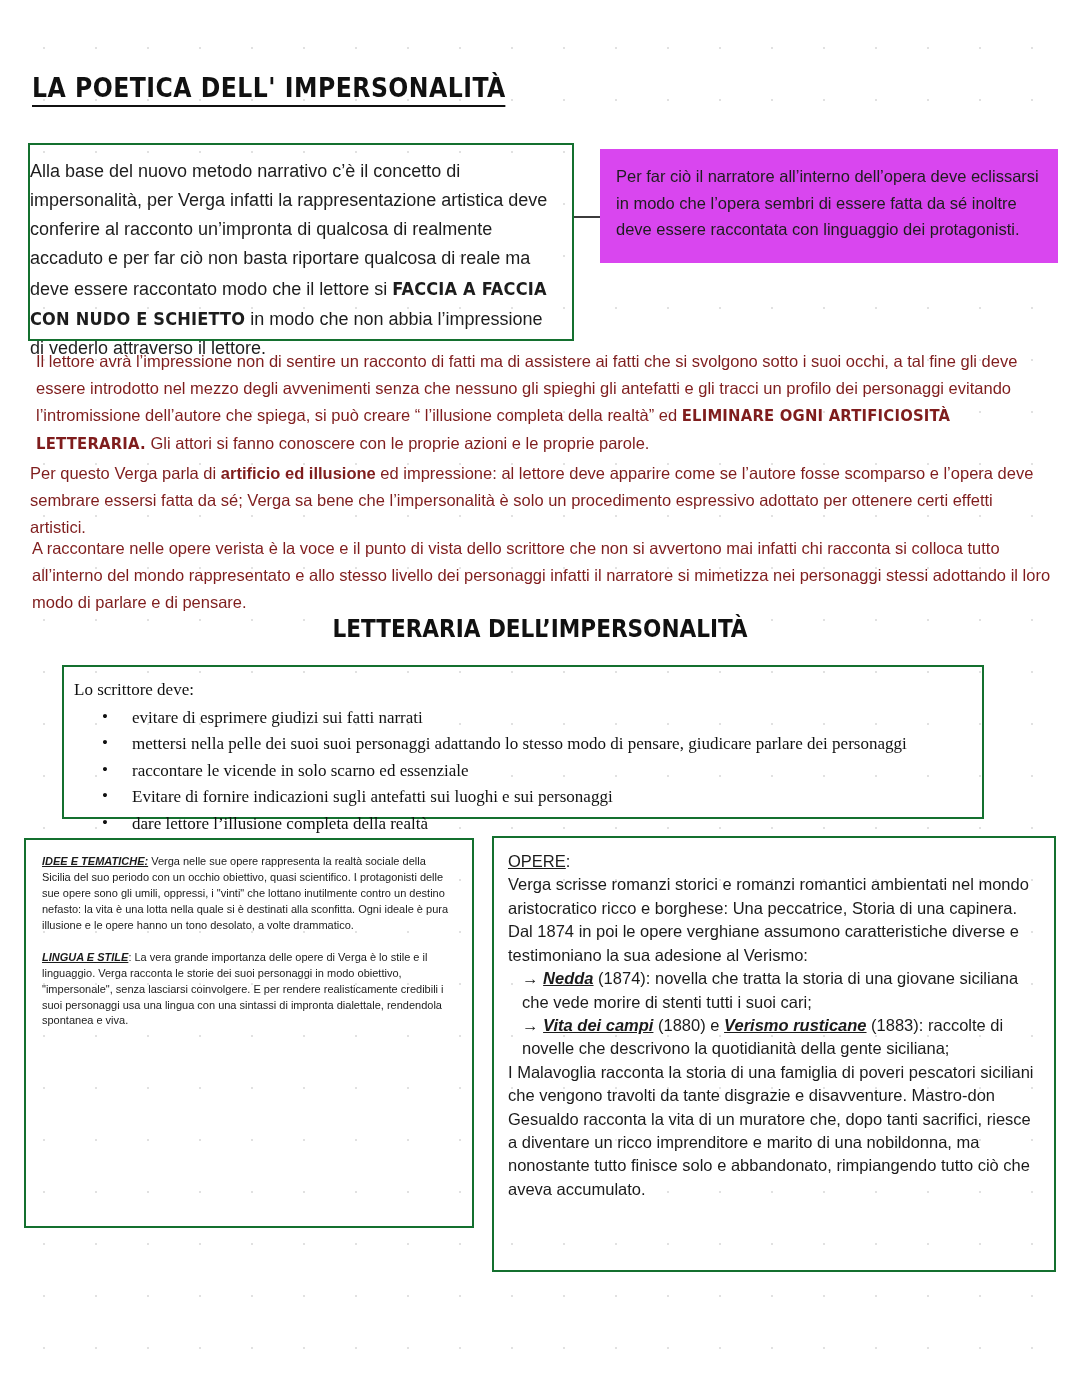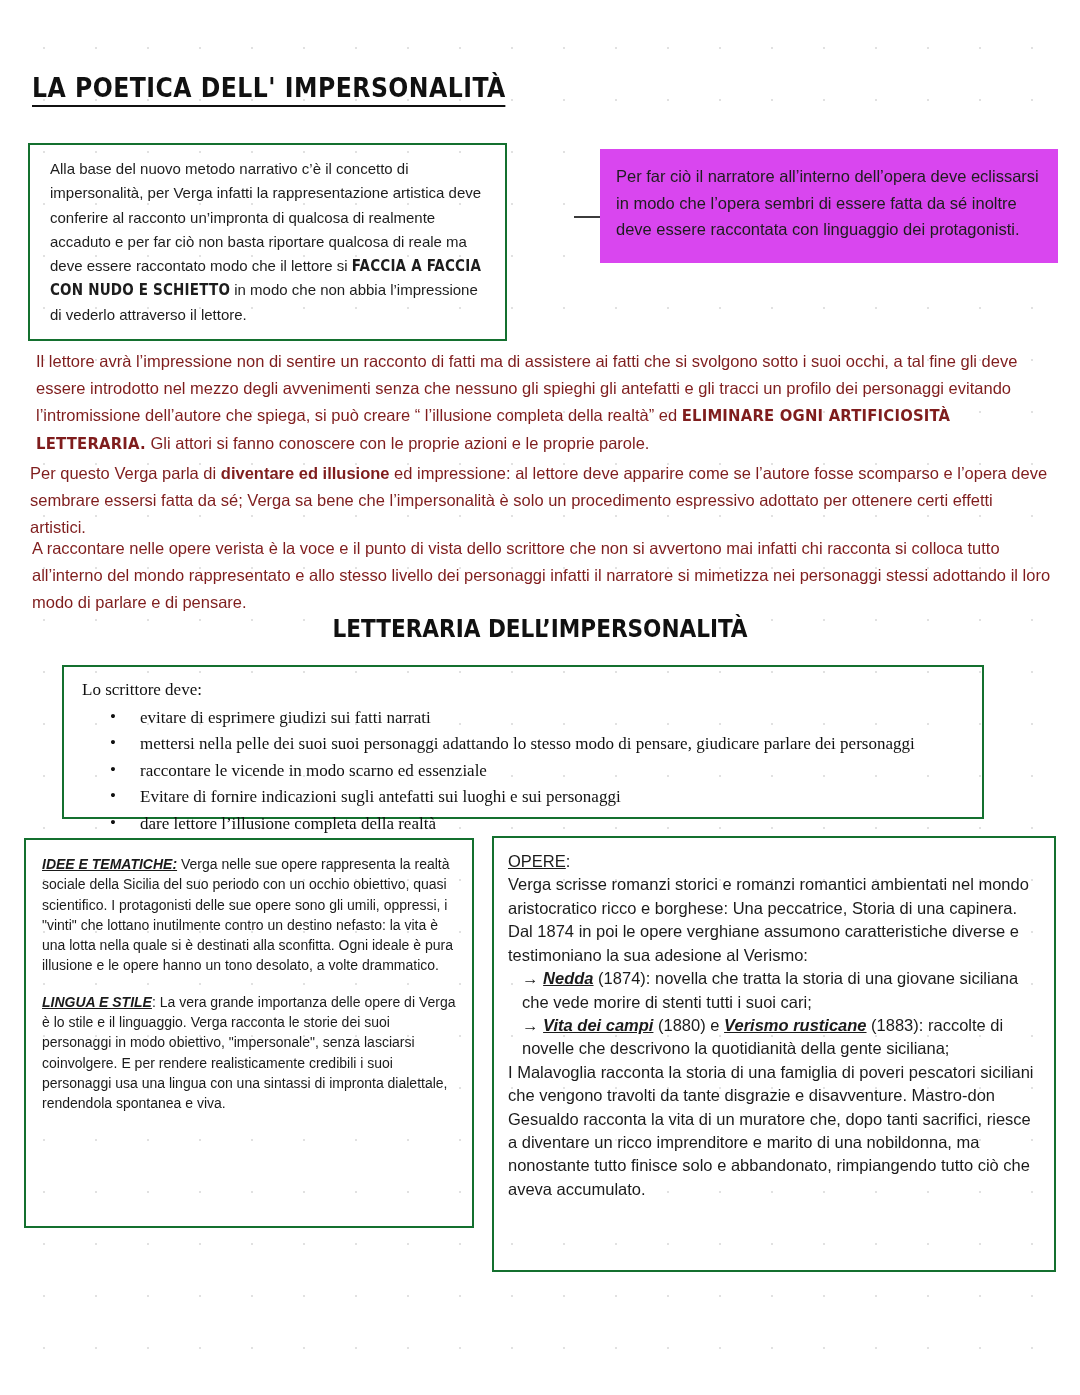--- a/index.html
+++ b/index.html
@@ -50,24 +50,24 @@
 
   .box {
     position: absolute;
     border: 2px solid #14702f;
     box-sizing: border-box;
   }
 
   .box-left-intro {
     left: 28px;
     top: 95px;
-    width: 479px;
+    width: 546px;
     height: 198px;
-    padding: 12px 14px 10px 20px;
-    font-size: 15px;
+    padding: 12px 14px 10px 0;
+    font-size: 18px;
     line-height: 1.62;
     color: #1d1d1d;
   }
 
   .gray-box {
     position: absolute;
     left: 600px;
     top: 101px;
     width: 458px;
     height: 114px;
@@ -131,21 +131,21 @@
     font-size: 24px;
     color: #111;
     font-stretch: condensed;
   }
 
   .box-principio {
     left: 62px;
     top: 617px;
     width: 922px;
     height: 154px;
-    padding: 10px 18px;
+    padding: 10px 10px;
     font-family: "Liberation Serif", serif;
     font-size: 17px;
     line-height: 1.5;
     color: #111;
   }
   .box-principio ul {
     margin: 2px 0 0 0;
     padding-left: 28px;
     list-style: none;
   }
@@ -161,21 +161,21 @@
     top: -1px;
     font-size: 17px;
   }
 
   .box-idee {
     left: 24px;
     top: 790px;
     width: 450px;
     height: 390px;
     padding: 14px 16px;
-    font-size: 14px;
+    font-size: 11px;
     line-height: 1.45;
     color: #1b1b1b;
   }
   .box-idee p { margin: 0 0 16px 0; }
   .box-idee p:last-child { margin-bottom: 0; }
 
   .box-opere {
     left: 492px;
     top: 788px;
     width: 564px;
@@ -208,33 +208,33 @@
 
   <div class="gray-box">
     <span>Per far ciò il narratore all’interno dell’opera deve eclissarsi in modo che l’opera sembri di essere fatta da sé inoltre deve essere raccontata con linguaggio dei protagonisti.</span>
   </div>
 
   <div class="para p-lettore">
     <span>Il lettore avrà l’impressione non di sentire un racconto di fatti ma di assistere ai fatti che si svolgono sotto i suoi occhi, a tal fine gli deve essere introdotto nel mezzo degli avvenimenti senza che nessuno gli spieghi gli antefatti e gli tracci un profilo dei personaggi evitando l’intromissione dell’autore che spiega, si può creare “ l’illusione completa della realtà” ed </span><span class="marker">ELIMINARE OGNI ARTIFICIOSITÀ LETTERARIA.</span><span> Gli attori si fanno conoscere con le proprie azioni e le proprie parole.</span>
   </div>
 
   <div class="para p-verga">
-    <span>Per questo Verga parla di </span><b>diventare ed illusione</b><span> ed impressione: al lettore deve apparire come se l’autore fosse scomparso e l’opera deve sembrare essersi fatta da sé; Verga sa bene che l’impersonalità è solo un procedimento espressivo adottato per ottenere certi effetti artistici.</span>
+    <span>Per questo Verga parla di </span><b>artificio ed illusione</b><span> ed impressione: al lettore deve apparire come se l’autore fosse scomparso e l’opera deve sembrare essersi fatta da sé; Verga sa bene che l’impersonalità è solo un procedimento espressivo adottato per ottenere certi effetti artistici.</span>
   </div>
 
   <div class="para p-raccontare">A raccontare nelle opere verista è la voce e il punto di vista dello scrittore che non si avvertono mai infatti chi racconta si colloca tutto all’interno del mondo rappresentato e allo stesso livello dei personaggi infatti il narratore si mimetizza nei personaggi stessi adottando il loro modo di parlare e di pensare.</div>
 
   <div class="subtitle">LETTERARIA DELL’IMPERSONALITÀ</div>
 
   <div class="box box-principio">
     <div>Lo scrittore deve:</div>
     <ul>
       <li>evitare di esprimere giudizi sui fatti narrati</li>
       <li>mettersi nella pelle dei suoi suoi personaggi adattando lo stesso modo di pensare, giudicare parlare dei personaggi</li>
-      <li>raccontare le vicende in modo scarno ed essenziale</li>
+      <li>raccontare le vicende in solo scarno ed essenziale</li>
       <li>Evitare di fornire indicazioni sugli antefatti sui luoghi e sui personaggi</li>
       <li>dare lettore l’illusione completa della realtà</li>
     </ul>
   </div>
 
   <div class="box box-idee">
     <p>
       <span class="biu">IDEE E TEMATICHE:</span><span> Verga nelle sue opere rappresenta la realtà sociale della Sicilia del suo periodo con un occhio obiettivo, quasi scientifico. I protagonisti delle sue opere sono gli umili, oppressi, i "vinti" che lottano inutilmente contro un destino nefasto: la vita è una lotta nella quale si è destinati alla sconfitta. Ogni ideale è pura illusione e le opere hanno un tono desolato, a volte drammatico.</span>
     </p>
     <p>

